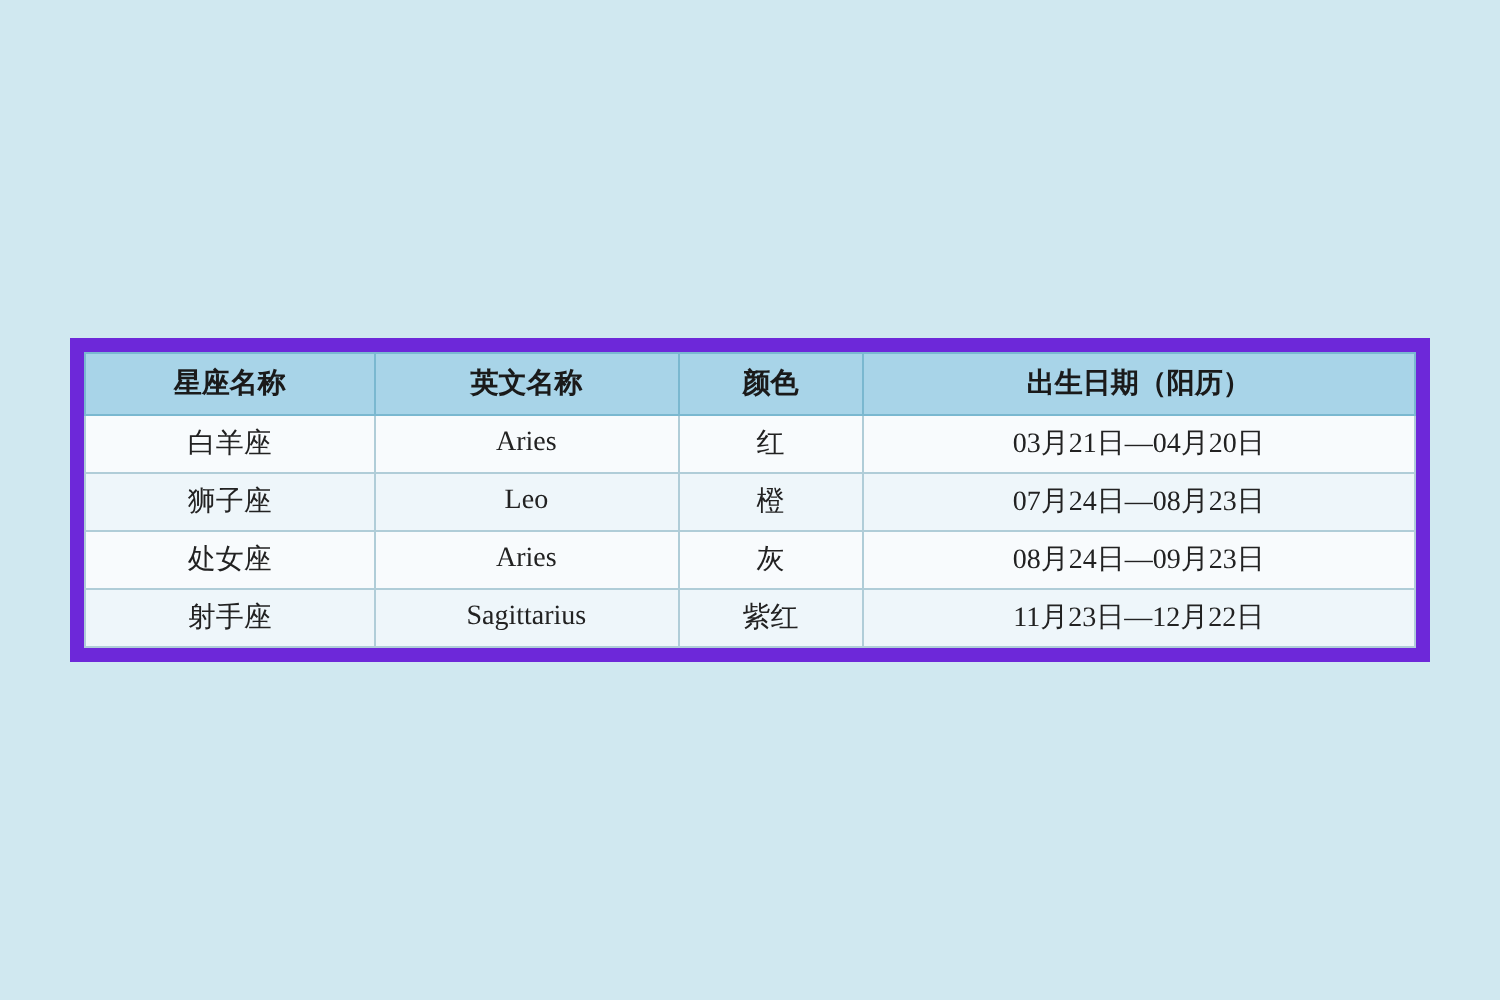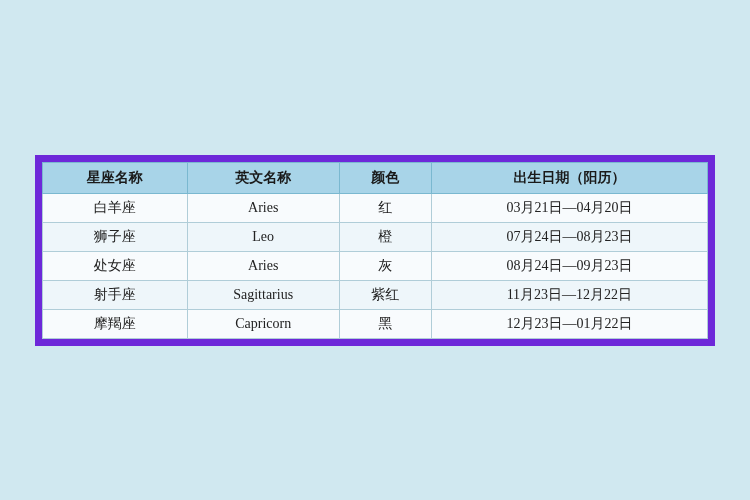--- a/index.html
+++ b/index.html
@@ -78,21 +78,15 @@
           <td>Aries</td>
           <td>灰</td>
           <td>08月24日—09月23日</td>
         </tr>
         <tr>
           <td>射手座</td>
           <td>Sagittarius</td>
           <td>紫红</td>
           <td>11月23日—12月22日</td>
         </tr>
-        <tr>
-          <td>摩羯座</td>
-          <td>Capricorn</td>
-          <td>黑</td>
-          <td>12月23日—01月22日</td>
-        </tr>
       </tbody>
   </table>
 </div>
 
 </body></html>

